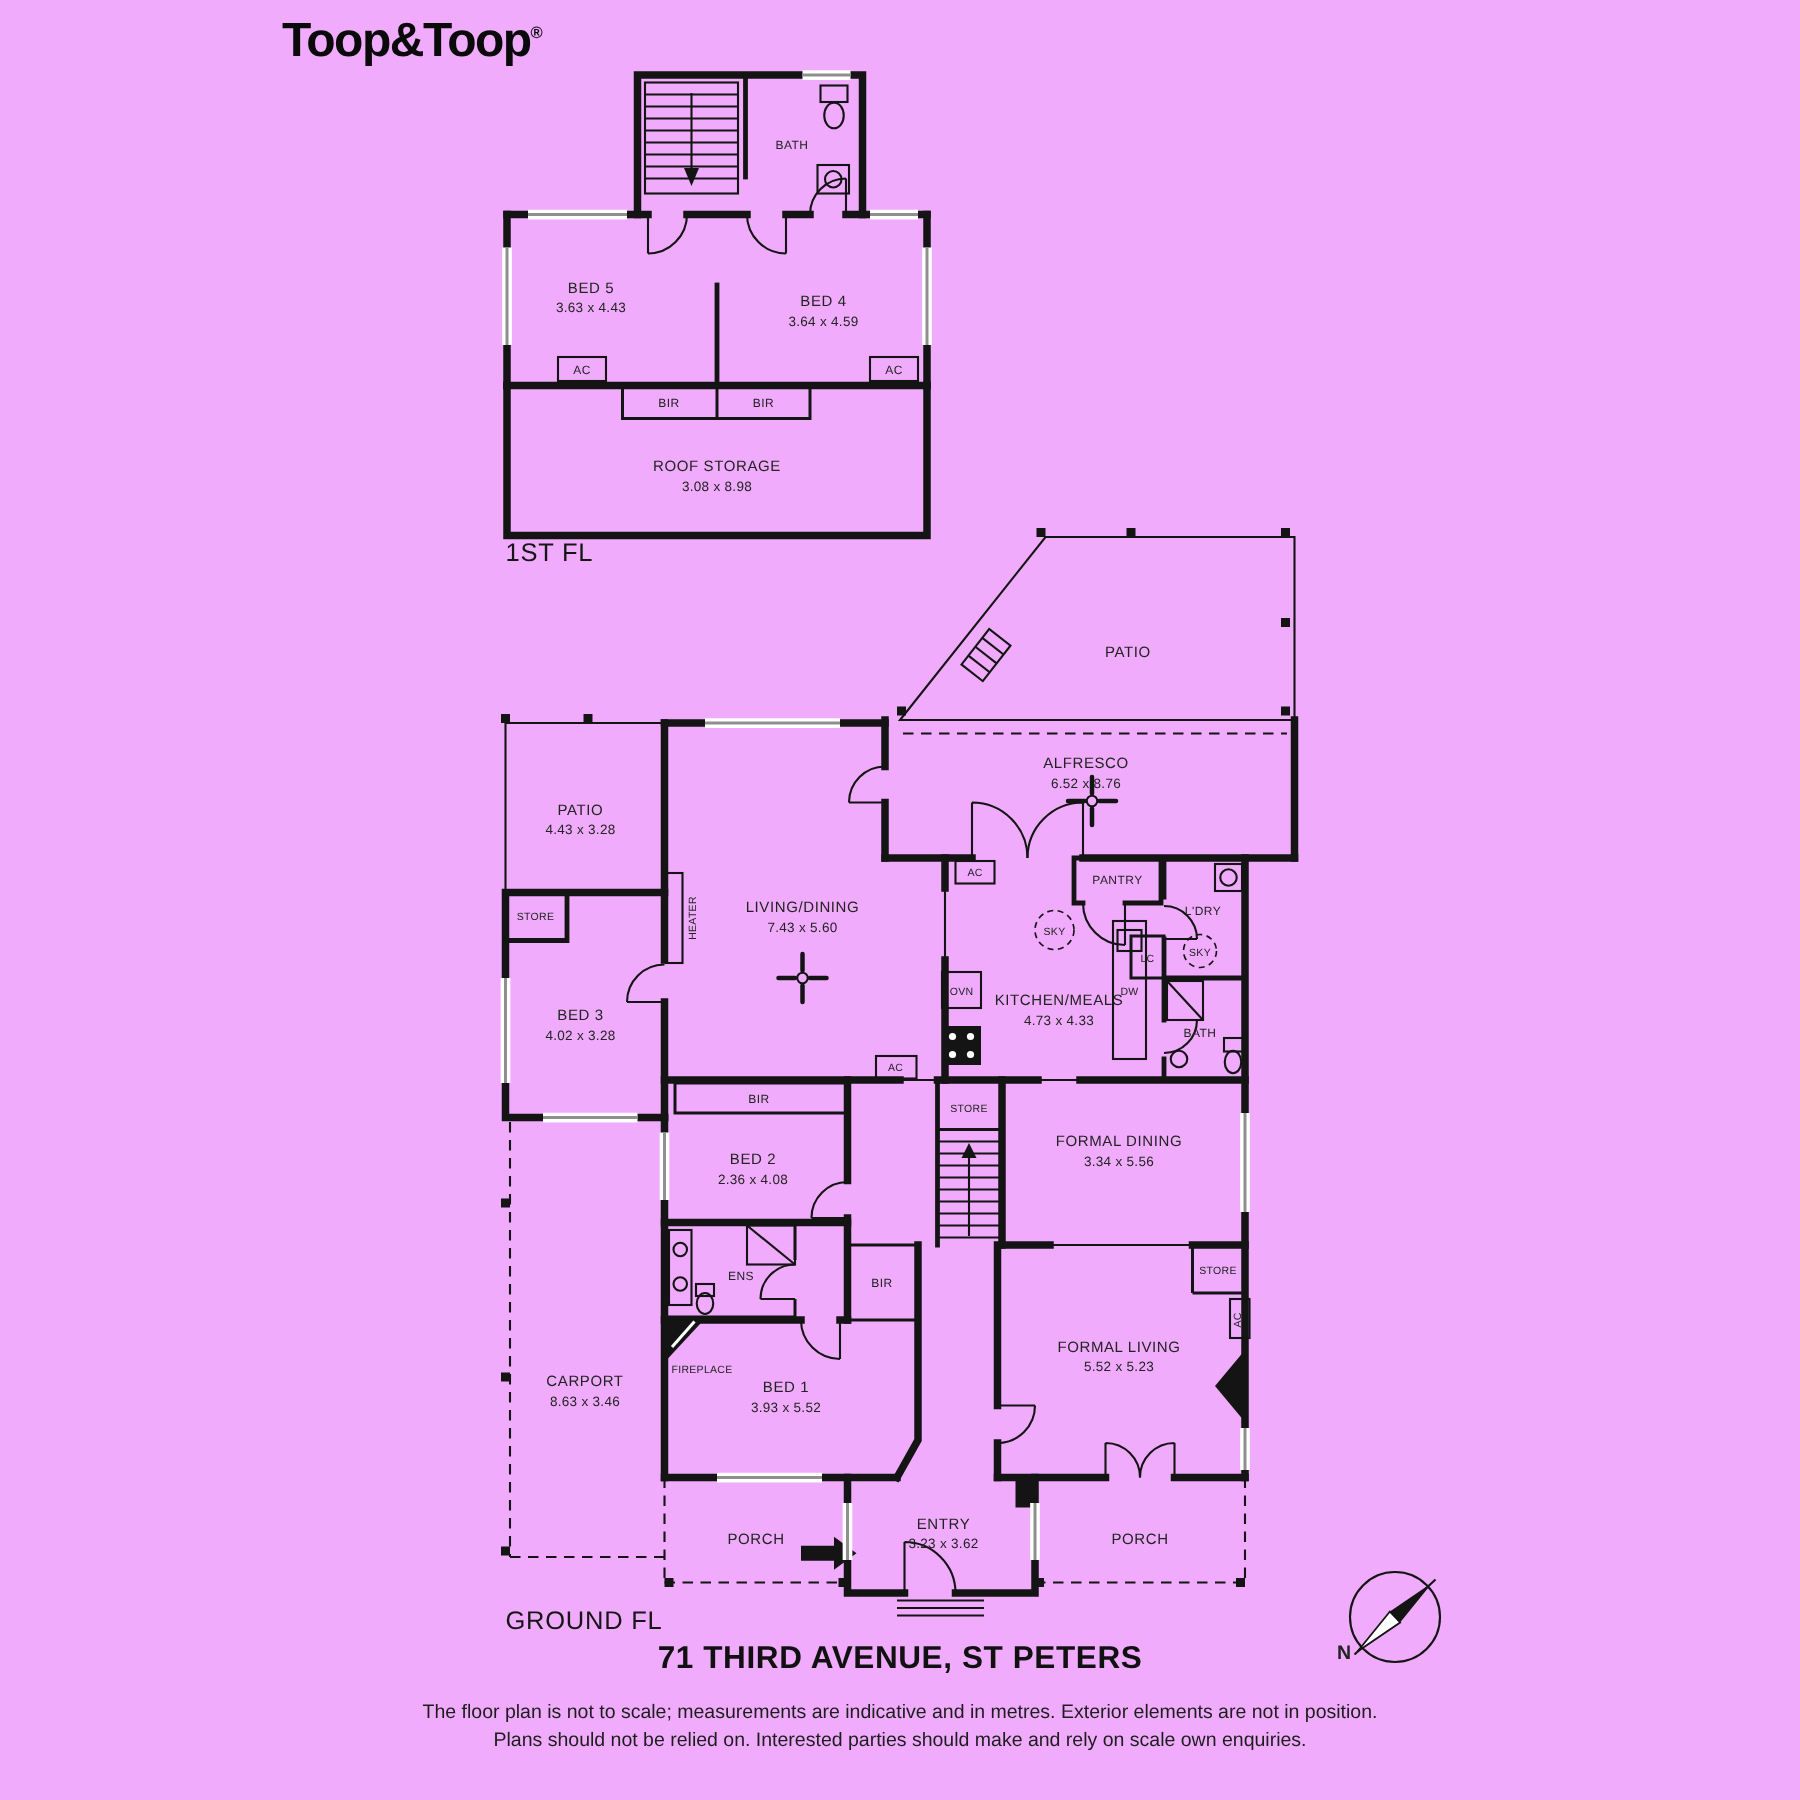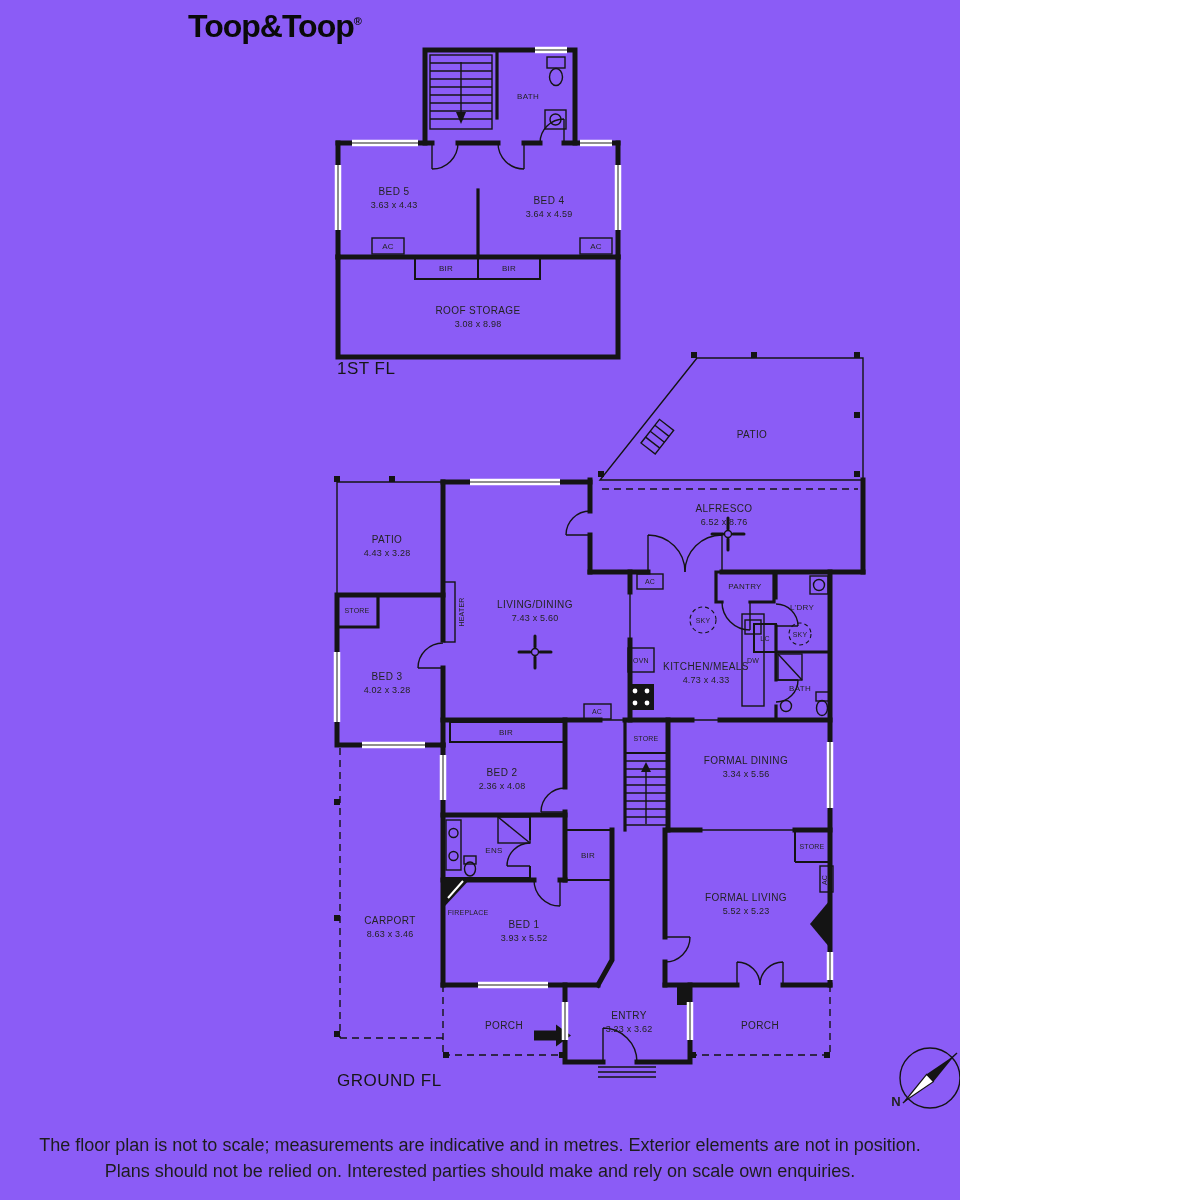--- a/index.html
+++ b/index.html
@@ -1,21 +1,21 @@
 <!DOCTYPE html>
 <html><head>
 <meta charset="utf-8">
 <style>
   html,body{margin:0;padding:0;background:#ffffff;}
-  #canvas{position:relative;width:960px;height:1200px;background:#8b5cf6;overflow:hidden;
+  #canvas{position:relative;width:1200px;height:1200px;background:#f0abfc;overflow:hidden;
           font-family:"Liberation Sans","DejaVu Sans",sans-serif;color:#141414;}
   .logo{position:absolute;left:188px;top:8px;font-size:32px;font-weight:800;letter-spacing:-1px;color:#0a0a0a;}
   .logo sup{font-size:11px;font-weight:700;vertical-align:super;}
   .title{position:absolute;left:0;top:1094px;width:100%;text-align:center;font-size:21px;font-weight:700;letter-spacing:.4px;color:#111;}
-  .disclaimer{position:absolute;left:0;top:1132px;width:100%;text-align:center;font-size:18px;color:#1d1d1d;line-height:1.45;}
+  .disclaimer{position:absolute;left:0;top:1132px;width:100%;text-align:center;font-size:13px;color:#1d1d1d;line-height:1.45;}
   svg{position:absolute;left:0;top:0;}
   
   .w5{stroke:#141414;stroke-width:5;fill:none;stroke-linecap:square}
   .w4{stroke:#141414;stroke-width:3.2;fill:none;stroke-linecap:square}
   .t{stroke:#141414;stroke-width:1.4;fill:none}
   .t4{stroke:#141414;stroke-width:2;fill:none}
   .dash{stroke:#141414;stroke-width:1.4;fill:none;stroke-dasharray:7 5}
   .skyd{stroke:#141414;stroke-width:1.1;fill:none;stroke-dasharray:4 3}
   .win{stroke:#8f8f8f;stroke-width:2;fill:none}
   .winbg{stroke:#ffffff;stroke-width:6.5;fill:none}
@@ -319,18 +319,19 @@
 
     <g transform="translate(930,1078)">
       <circle class="t" cx="0" cy="0" r="30" stroke-width="1.4"></circle>
       <line class="t" x1="-27" y1="25" x2="27" y2="-25"></line>
       <polygon points="-25,23 3.4,3.65 -3.4,-3.65" fill="#ffffff" stroke="#141414" stroke-width="1.2"></polygon>
       <polygon class="blk" points="25,-23 3.4,3.65 -3.4,-3.65"></polygon>
       <text class="nlab" x="-34" y="28">N</text>
     </g>
   </svg>
 
+  <div class="title">71 THIRD AVENUE, ST PETERS</div>
   <div class="disclaimer">
     <div>The floor plan is not to scale; measurements are indicative and in metres. Exterior elements are not in position.</div>
     <div>Plans should not be relied on. Interested parties should make and rely on scale own enquiries.</div>
   </div>
 
 </div>
 
 </body></html>

